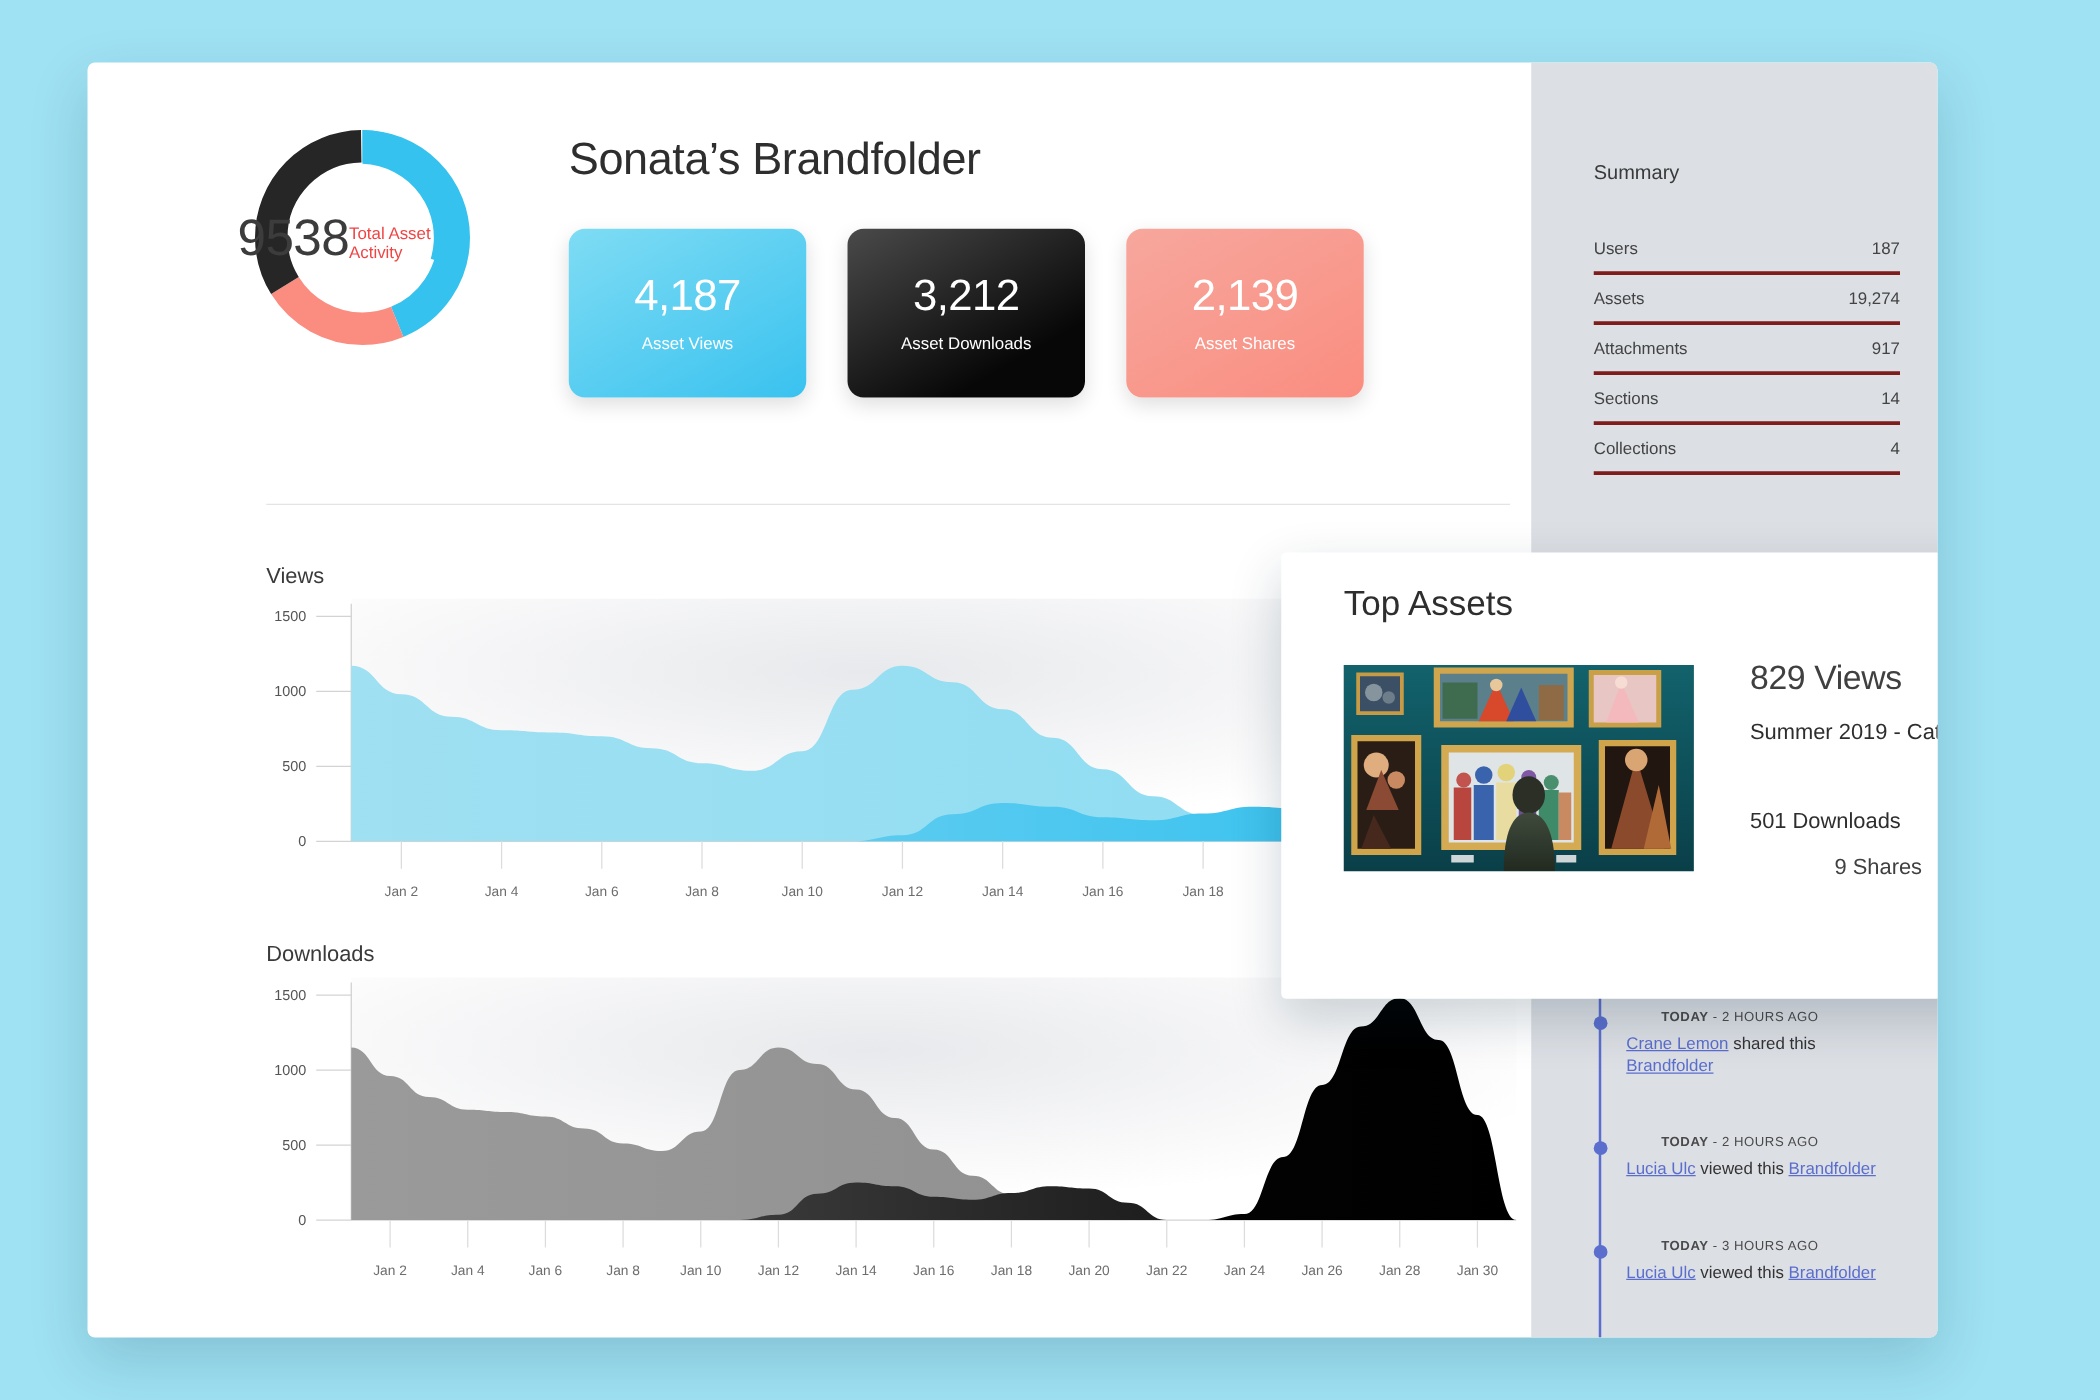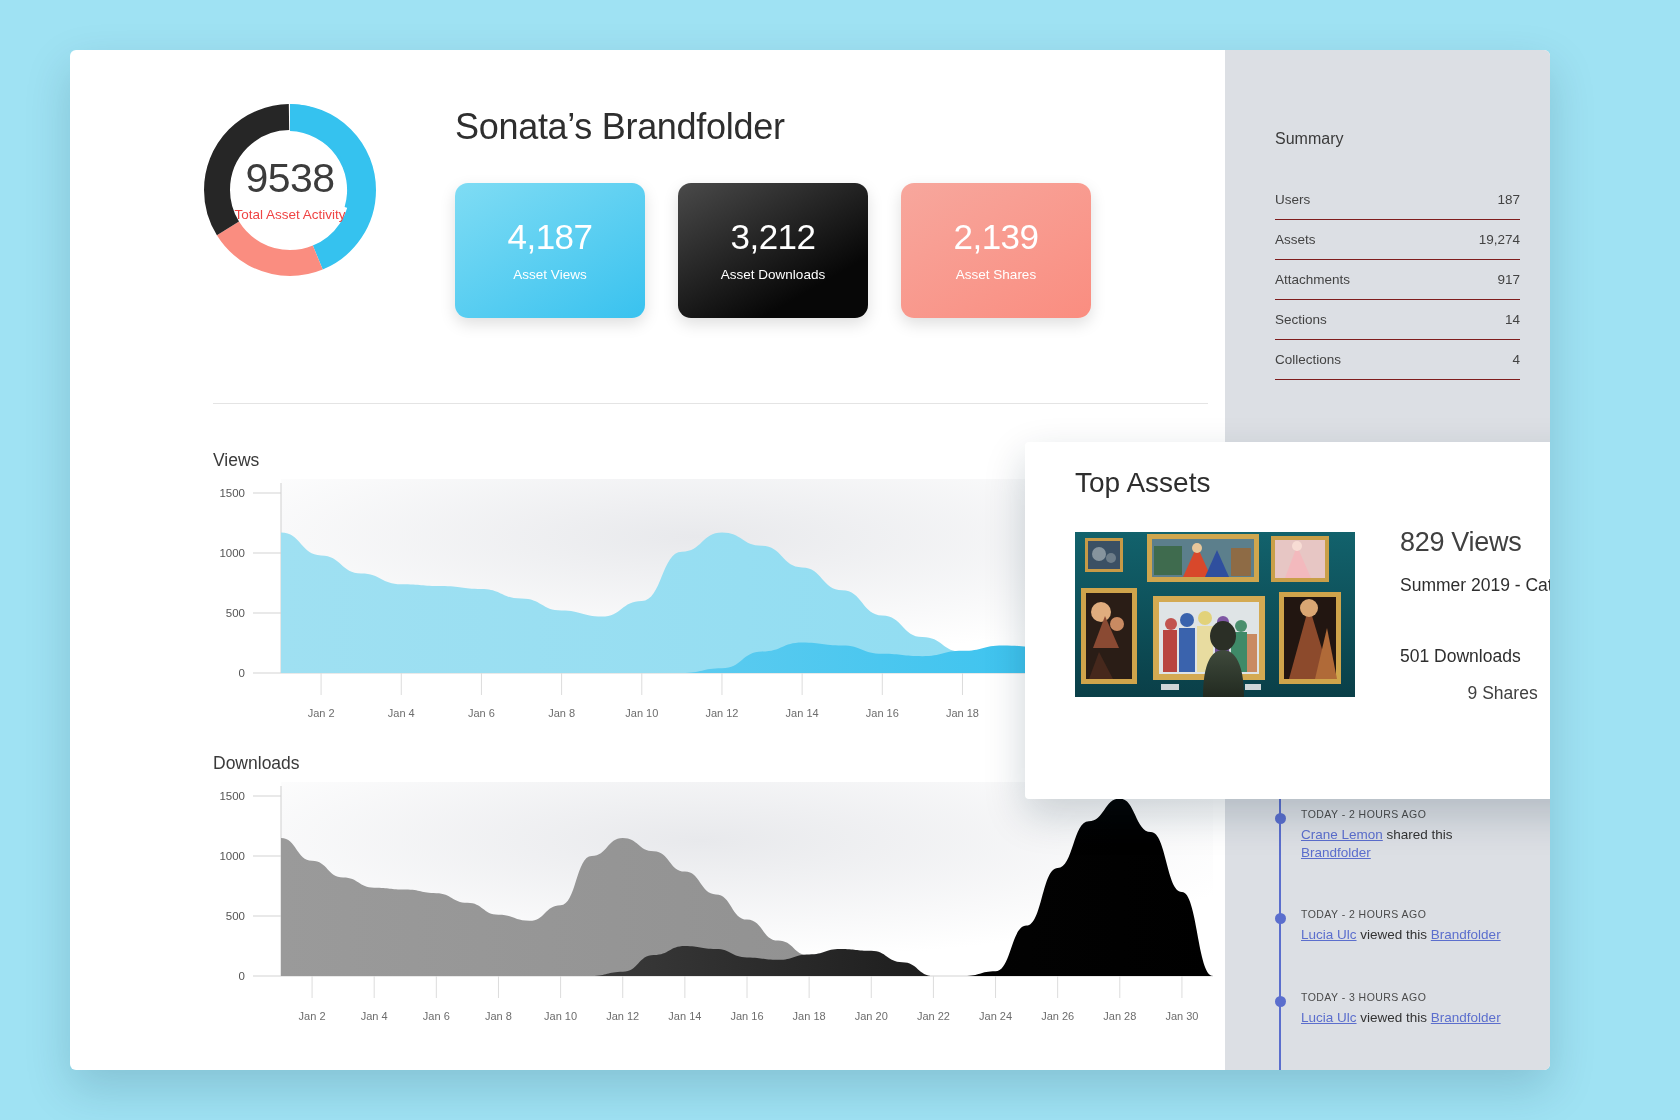--- a/index.html
+++ b/index.html
@@ -29,21 +29,21 @@
     background:#dcdfe4;
   }
 
   
   #header-area { position:absolute; left:0; top:0; width:1155px; height:310px; }
 
   #donut-wrap { position:absolute; left:120px; top:40px; width:200px; height:200px; }
   #donut-wrap svg { display:block; }
   #donut-center {
     position:absolute; left:0; top:0; width:200px; height:200px;
-    display:flex; flex-direction:column; align-items:center; justify-content:center;
+    display:flex; flex-direction:row; align-items:center; 
   }
   #donut-total { font-size:41px; color:#3c3c3c; letter-spacing:-.5px; line-height:1; font-weight:400; }
   #donut-label { font-size:13.5px; color:#ef4444; margin-top:8px; }
 
   #brand-title {
     position:absolute; left:385px; top:56px;
     font-size:36px; color:#2e2e2e; font-weight:400; letter-spacing:-.3px;
   }
 
   #stat-cards { position:absolute; left:385px; top:133px; display:flex; gap:33px; }
@@ -72,35 +72,35 @@
 
   .axis-text { font-family:"Liberation Sans", sans-serif; font-size:11px; fill:#6d6d6d; }
   .ylab      { font-family:"Liberation Sans", sans-serif; font-size:11.5px; fill:#555; }
 
   
   #summary-panel { position:absolute; left:1205px; top:80px; width:245px; }
   #summary-heading { font-size:16px; color:#3a3a3a; margin-bottom:32px; }
   .summary-row {
     display:flex; justify-content:space-between; align-items:center;
     height:40px; font-size:13.5px; color:#434343;
-    border-bottom:1px solid #7f1d1d;
+    border-bottom:3px solid #7f1d1d;
   }
   .summary-row:first-of-type { border-top:none; }
   .summary-value { color:#434343; }
 
   
   #activity-feed { position:absolute; left:1205px; top:700px; width:250px; }
   #feed-line { position:absolute; left:4px; top:0; width:2px; height:320px; background:#5b6ecd; }
   .feed-item { position:relative; padding-left:26px; margin-bottom:46px; }
   .feed-dot {
     position:absolute; left:0; top:5px; width:11px; height:11px;
     border-radius:50%; background:#5b6ecd;
   }
   .feed-meta { font-size:10.5px; color:#4a4a4a; letter-spacing:.45px; margin-bottom:6px; }
-  .feed-meta b { font-weight:400; }
+  .feed-meta b { font-weight:700;margin-left:28px; }
   .feed-text { font-size:13.5px; color:#333; line-height:1.35; }
   .feed-link { color:#5b6ecd; }
   #feed-top-link { font-size:13.5px; color:#5b6ecd; position:absolute; left:26px; top:-10px; }
 
   
   #top-assets-panel {
     position:absolute; left:955px; top:392px;
     width:660px; height:357px;
     background:#fff; border-radius:4px;
     box-shadow:0 16px 42px rgba(12,40,60,.20);

